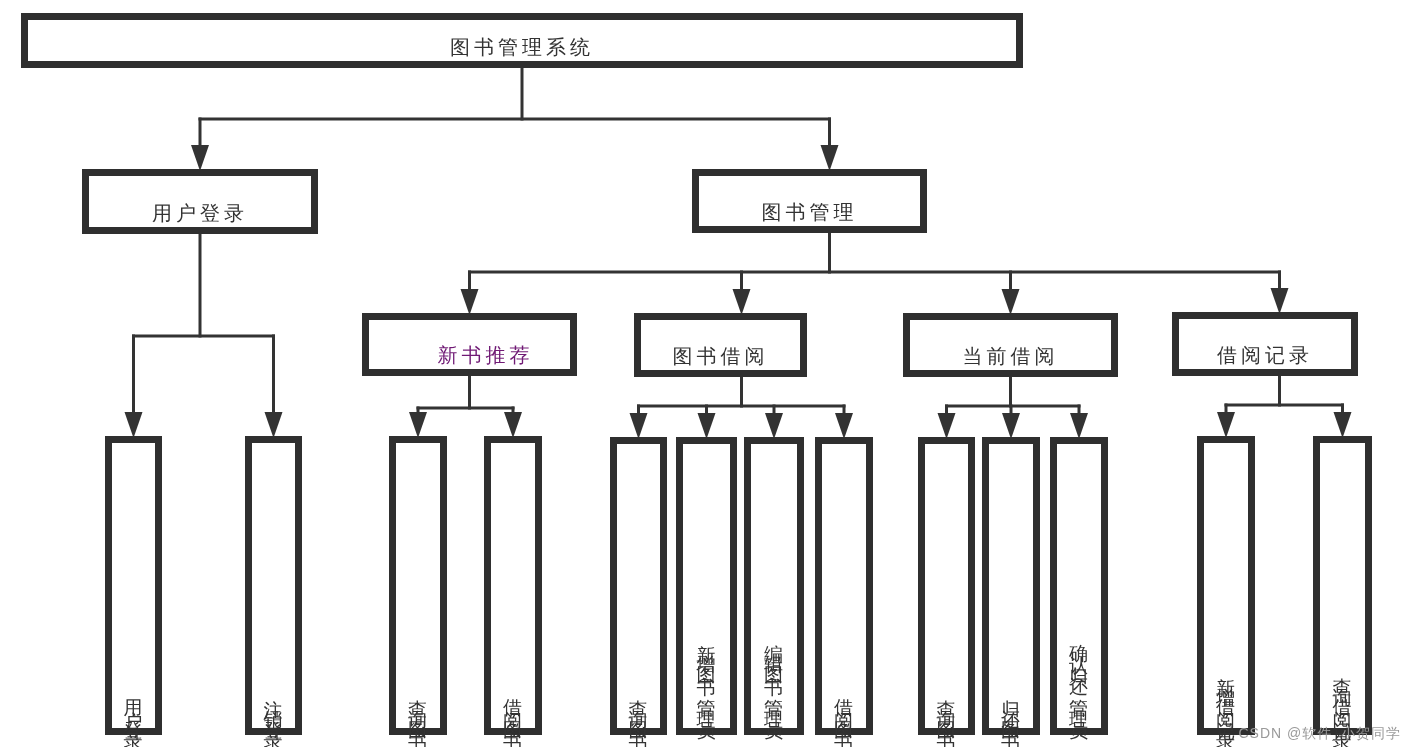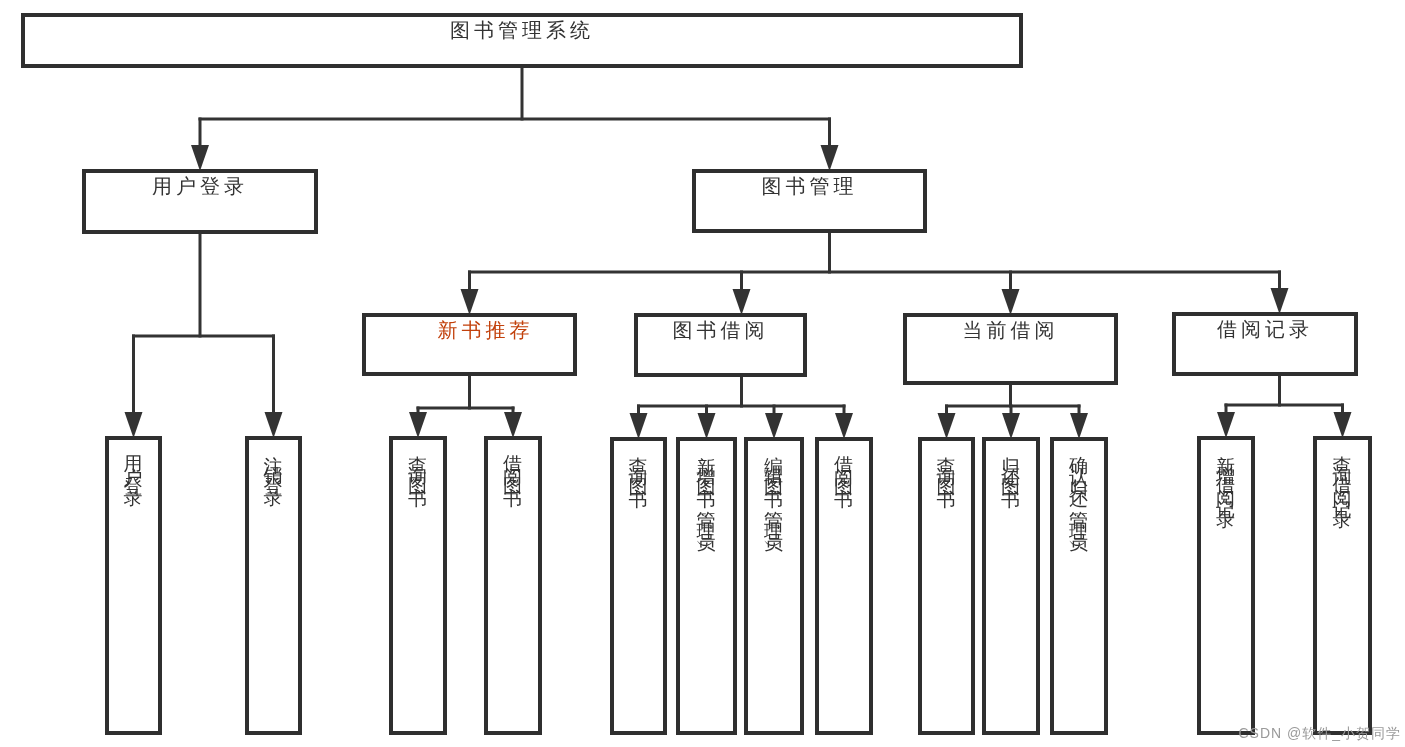--- a/index.html
+++ b/index.html
@@ -21,23 +21,23 @@
     left: 0;
     top: 0;
     width: 1405px;
     height: 747px;
     pointer-events: none;
   }
   .node {
     position: absolute;
     box-sizing: border-box;
     background: #ffffff;
-    border: 4px solid #ef4444;
+    border: 7px solid #ef4444;
     display: flex;
-    align-items: flex-start;
+    align-items: flex-end;
     justify-content: center;
     color: #333333;
     z-index: 2;
   }
   .node.horizontal .node-label {
     font-size: 20px;
     letter-spacing: 4px;
     white-space: nowrap;
   }
   .node.vertical .node-label {
@@ -121,26 +121,26 @@
 <div class="node horizontal" style="left: 21px; top: 13px; width: 1002px; height: 55px; border-color: rgb(47, 47, 47); background: rgb(255, 255, 255);">
       <span class="node-label" style="color: rgb(51, 51, 51);">图书管理系统</span>
     </div>
     <div class="node horizontal" style="left: 82px; top: 169px; width: 236px; height: 65px; border-color: rgb(47, 47, 47); background: rgb(255, 255, 255);">
       <span class="node-label" style="color: rgb(51, 51, 51);">用户登录</span>
     </div>
     <div class="node horizontal" style="left: 692px; top: 169px; width: 235px; height: 64px; border-color: rgb(47, 47, 47); background: rgb(255, 255, 255);">
       <span class="node-label" style="color: rgb(51, 51, 51);">图书管理</span>
     </div>
     <div class="node horizontal" style="left: 362px; top: 313px; width: 215px; height: 63px; border-color: rgb(47, 47, 47); background: rgb(255, 255, 255);">
-      <span class="node-label" style="color: #c2410c; margin-left: 32px;">新书推荐</span>
+      <span class="node-label" style="color: #701a75; margin-left: 32px;">新书推荐</span>
     </div>
     <div class="node horizontal" style="left: 634px; top: 313px; width: 173px; height: 64px; border-color: rgb(47, 47, 47); background: rgb(255, 255, 255);">
       <span class="node-label" style="color: rgb(51, 51, 51);">图书借阅</span>
     </div>
-    <div class="node horizontal" style="left: 903px; top: 313px; width: 215px; height: 72px; border-color: rgb(47, 47, 47); background: rgb(255, 255, 255);">
+    <div class="node horizontal" style="left: 903px; top: 313px; width: 215px; height: 64px; border-color: rgb(47, 47, 47); background: rgb(255, 255, 255);">
       <span class="node-label" style="color: rgb(51, 51, 51);">当前借阅</span>
     </div>
     <div class="node horizontal" style="left: 1172px; top: 312px; width: 186px; height: 64px; border-color: rgb(47, 47, 47); background: rgb(255, 255, 255);">
       <span class="node-label" style="color: rgb(51, 51, 51);">借阅记录</span>
     </div>
     <div class="node vertical" style="left: 105px; top: 436px; width: 57px; height: 299px; border-color: rgb(47, 47, 47); background: rgb(255, 255, 255);">
       <span class="node-label" style="color: rgb(51, 51, 51);">用户登录</span>
     </div>
     <div class="node vertical" style="left: 245px; top: 436px; width: 57px; height: 299px; border-color: rgb(47, 47, 47); background: rgb(255, 255, 255);">
       <span class="node-label" style="color: rgb(51, 51, 51);">注销登录</span>

